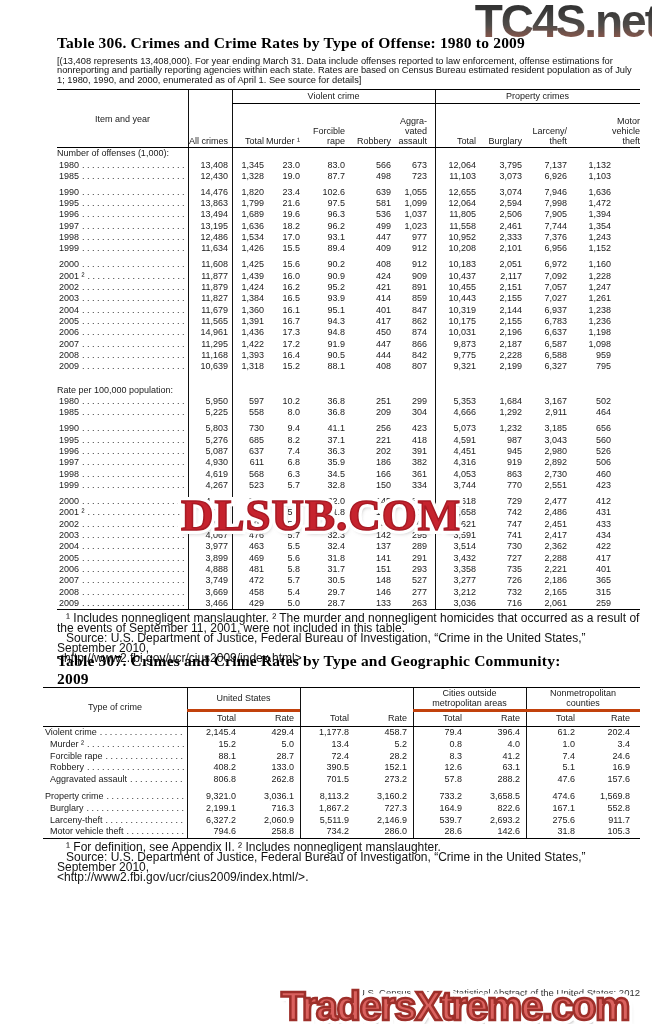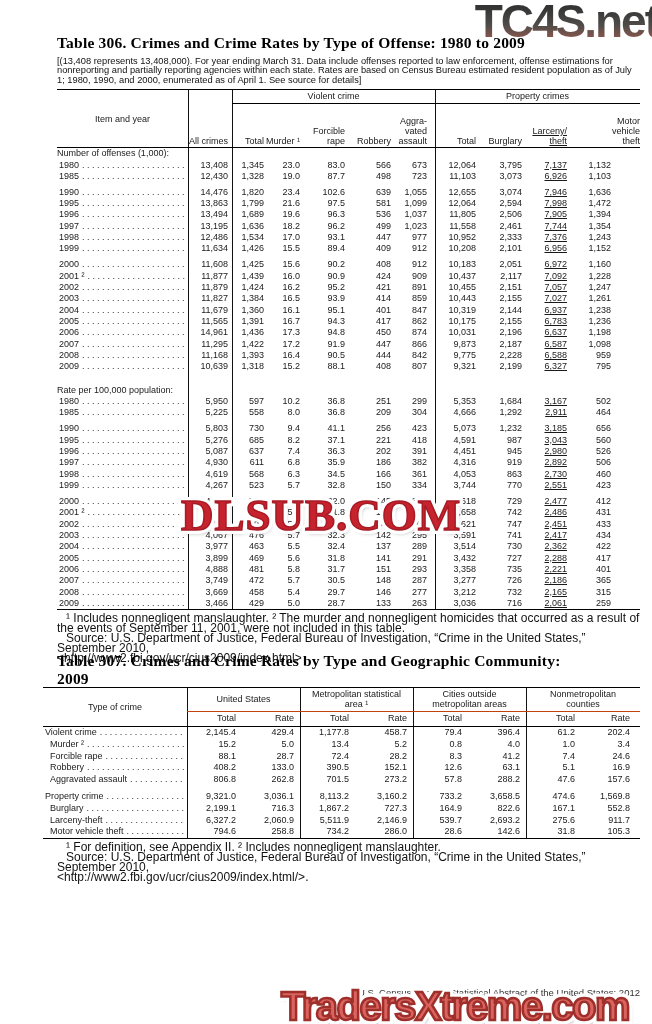--- a/index.html
+++ b/index.html
@@ -39,33 +39,33 @@
   .hrow .cell{white-space:normal;overflow:visible;}
   .c0{width:131px;}
   .c1{width:44px;padding-right:4px;}
   .c2{width:34px;padding-right:2px;}
   .c3{width:36px;padding-right:2px;}
   .c4{width:45px;padding-right:2px;}
   .c5{width:46px;padding-right:2px;}
   .c6{width:42px;padding-right:8px;}
   .c7{width:45px;padding-right:4px;}
   .c8{width:46px;padding-right:4px;}
-  .c9{width:45px;padding-right:4px;text-decoration:underline;}
+  .c9{width:45px;padding-right:4px;}
   .c10{width:69px;padding-right:29px;}
   .hrow .c10{padding-right:0;padding-left:31px;}
   .vr306-1{left:131px;} .vr306-2{left:175px;} .vr306-3{left:378px;}
 
   
   .sec307{position:absolute;left:43px;top:652px;width:597px;}
   .sec307 .ttl,.sec307 .headnote,.sec307 .fn{margin-left:14px;}
   .sec307 .ttl{max-width:530px;}
   .t307h{position:relative;height:38px;border-bottom:1px solid #000;}
   .t307h .typehdr{position:absolute;left:0;top:0;width:144px;height:38px;display:flex;
                   align-items:center;justify-content:center;}
-  .grp307{position:absolute;top:0;height:24px;box-sizing:border-box;border-bottom:1px solid #c2410c;
+  .grp307{position:absolute;top:0;height:24px;box-sizing:border-box;border-bottom:3px solid #c2410c;
           display:flex;align-items:center;justify-content:center;text-align:center;
           line-height:9.7px;padding:0 8px;}
   .g0{left:144px;width:113px;} .g1{left:257px;width:113px;}
   .g2{left:370px;width:113px;} .g3{left:483px;width:114px;}
   .hrow307{position:absolute;left:0;right:0;bottom:1px;display:flex;}
   .t307 .r{height:11.8px;line-height:11.9px;}
   .d0{width:144px;display:flex;text-align:left;}
   .d0.ind{padding-left:7px;}
   .d1{width:57px;padding-right:8px;} .d2{width:56px;padding-right:6px;}
   .d3{width:57px;padding-right:8px;} .d4{width:56px;padding-right:6px;}
@@ -673,21 +673,21 @@
           <div class="r">
             <div class="cell c0 labcell">
               <span>2007</span>
               <span class="dots"></span>
             </div>
             <div class="cell c1">3,749</div>
             <div class="cell c2">472</div>
             <div class="cell c3">5.7</div>
             <div class="cell c4">30.5</div>
             <div class="cell c5">148</div>
-            <div class="cell c6">287</div>
+            <div class="cell c6">527</div>
             <div class="cell c7">3,277</div>
             <div class="cell c8">726</div>
             <div class="cell c9">2,186</div>
             <div class="cell c10">365</div>
           </div>
           <div class="r">
             <div class="cell c0 labcell">
               <span>2008</span>
               <span class="dots"></span>
             </div>
@@ -733,21 +733,20 @@
       <div class="vr vr307-1"></div>
       <div class="vr vr307-2"></div>
       <div class="vr vr307-3"></div>
       <div class="vr vr307-4"></div>
 
       <div class="t307h">
         <div class="typehdr">
           <span>Type of crime</span>
         </div>
         <div class="grp307 g0">United States</div>
-        <div class="grp307 g1">Metropolitan statistical area ¹</div>
         <div class="grp307 g2">Cities outside metropolitan areas</div>
         <div class="grp307 g3">Nonmetropolitan counties</div>
         <div class="r hrow307">
           <div class="cell d0"></div>
           <div class="cell d1">Total</div>
           <div class="cell d2">Rate</div>
           <div class="cell d3">Total</div>
           <div class="cell d4">Rate</div>
           <div class="cell d5">Total</div>
           <div class="cell d6">Rate</div>

